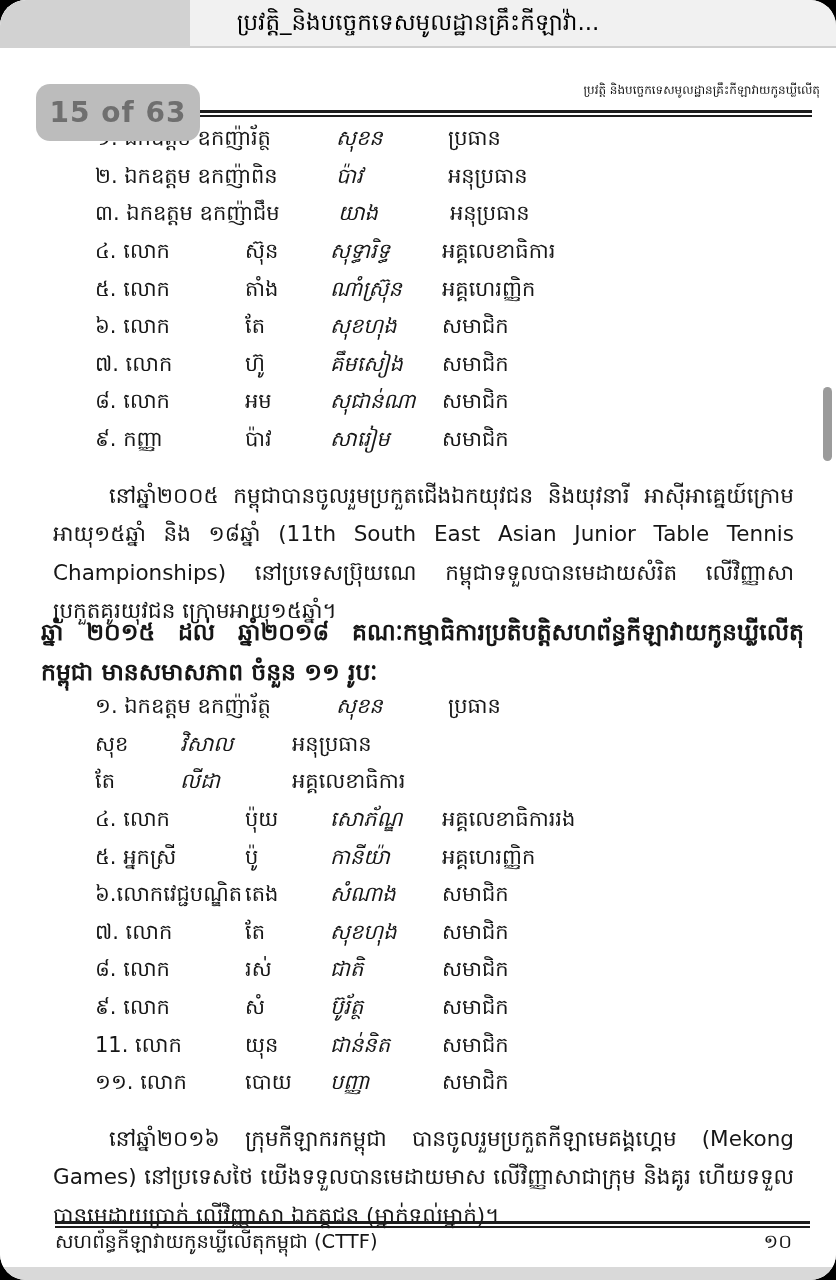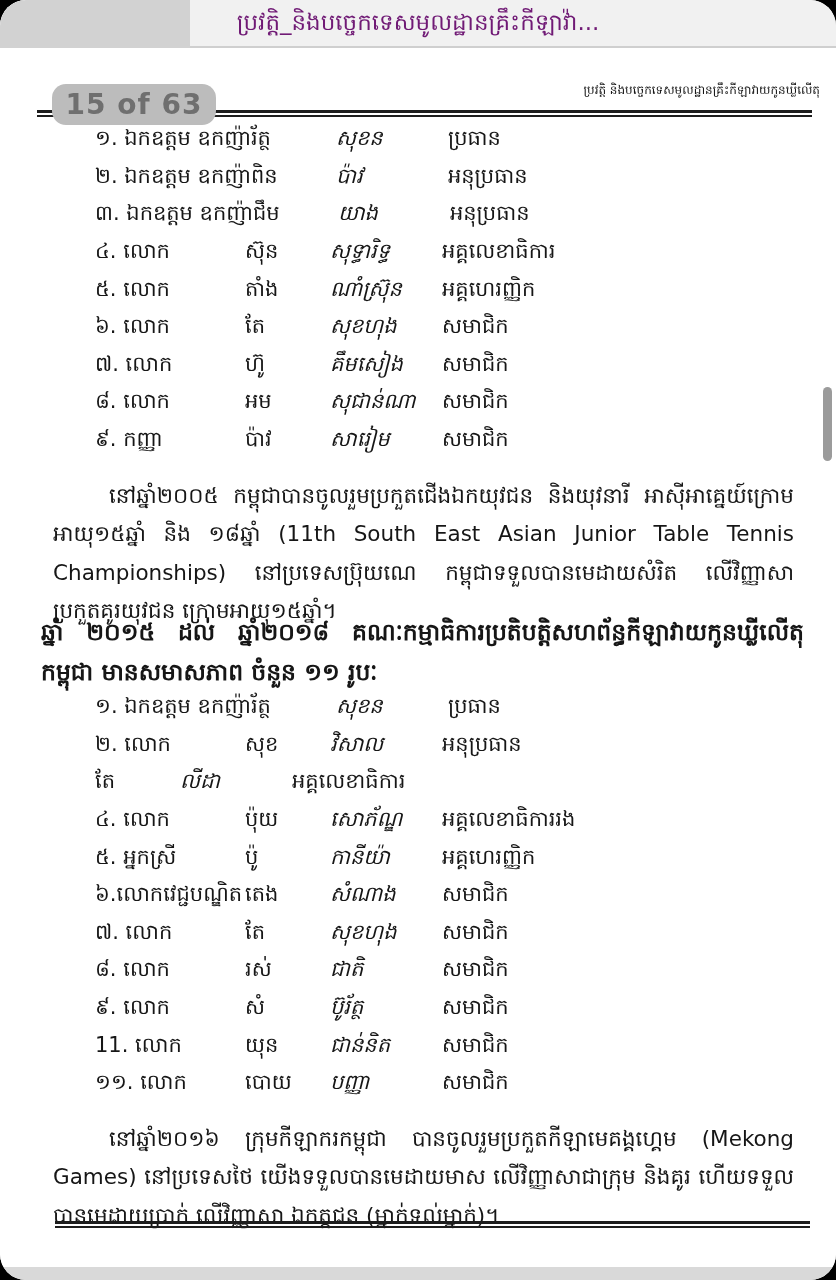--- a/index.html
+++ b/index.html
@@ -14,25 +14,25 @@
     position:absolute;top:0;left:0;right:0;height:48px;
     background:#f1f1f1;border-bottom:2px solid #cfcfcf;
   }
   .topbar-tab{
     position:absolute;top:0;left:0;width:190px;height:48px;
     background:#d2d2d2;border-top-left-radius:26px;
   }
   .topbar-title{
     position:absolute;top:0;left:0;right:0;height:48px;
     display:flex;align-items:center;justify-content:center;
-    font-size:23px;color:#701a75;white-space:nowrap;
+    font-size:23px;color:#000000;white-space:nowrap;
   }
   
   .page-badge{
-    position:absolute;top:84px;left:52px;width:164px;height:41px;
+    position:absolute;top:84px;left:36px;width:164px;height:57px;
     background:#bcbcbc;border-radius:14px;
     display:flex;align-items:center;justify-content:center;
     font-size:28px;font-weight:bold;color:#6f6f6f;letter-spacing:1px;
     z-index:5;
   }
   
   .doc{position:absolute;top:48px;left:0;right:0;bottom:13px;background:#fff;color:#161616;}
   .running-header{
     position:absolute;top:34px;right:16px;font-size:12px;white-space:nowrap;text-align:center;
   }
@@ -148,21 +148,20 @@
     <p class="heading">ឆ្នាំ ២០១៥ ដល់ ឆ្នាំ២០១៨ គណៈកម្មាធិការប្រតិបត្តិសហព័ន្ធកីឡាវាយកូនឃ្លីលើតុ កម្ពុជា មានសមាសភាព ចំនួន ១១ រូបៈ</p>
 
     <div class="list list-2015">
         <div class="row">
           <span class="c1">១. ឯកឧត្តម ឧកញ៉ា</span>
           <span class="c2">រ័ត្ថ</span>
           <span class="c3">សុខន</span>
           <span class="c4">ប្រធាន</span>
         </div>
         <div class="row">
-          <span class="c1">២. លោក</span>
           <span class="c2">សុខ</span>
           <span class="c3">វិសាល</span>
           <span class="c4">អនុប្រធាន</span>
         </div>
         <div class="row">
           <span class="c2">តែ</span>
           <span class="c3">លីដា</span>
           <span class="c4">អគ្គលេខាធិការ</span>
         </div>
         <div class="row">
@@ -211,19 +210,23 @@
           <span class="c1">១១. លោក</span>
           <span class="c2">បោយ</span>
           <span class="c3">បញ្ញា</span>
           <span class="c4">សមាជិក</span>
         </div>
       </div>
 
     <p class="para para-2016">នៅឆ្នាំ២០១៦ ក្រុមកីឡាករកម្ពុជា បានចូលរួមប្រកួតកីឡាមេគង្គហ្គេម (Mekong Games) នៅប្រទេសថៃ យើងទទួលបានមេដាយមាស លើវិញ្ញាសាជាក្រុម និងគូរ ហើយទទួលបានមេដាយប្រាក់ លើវិញ្ញាសា ឯកត្តជន (ម្នាក់ទល់ម្នាក់)។</p>
 
     <div class="rule rule-bottom"></div>
+    <div class="footer-row">
+      <span>សហព័ន្ធកីឡាវាយកូនឃ្លីលើតុកម្ពុជា (CTTF)</span>
+      <span>១០</span>
+    </div>
 
   </div>
 
   <div class="scroll-thumb"></div>
   <div class="bottombar"></div>
 
 </div>
 
 </body></html>

